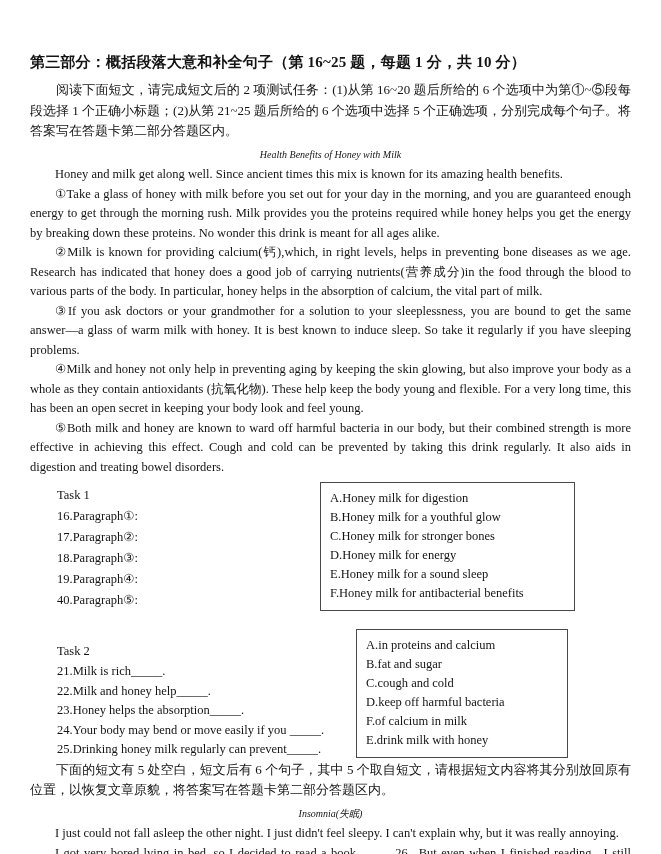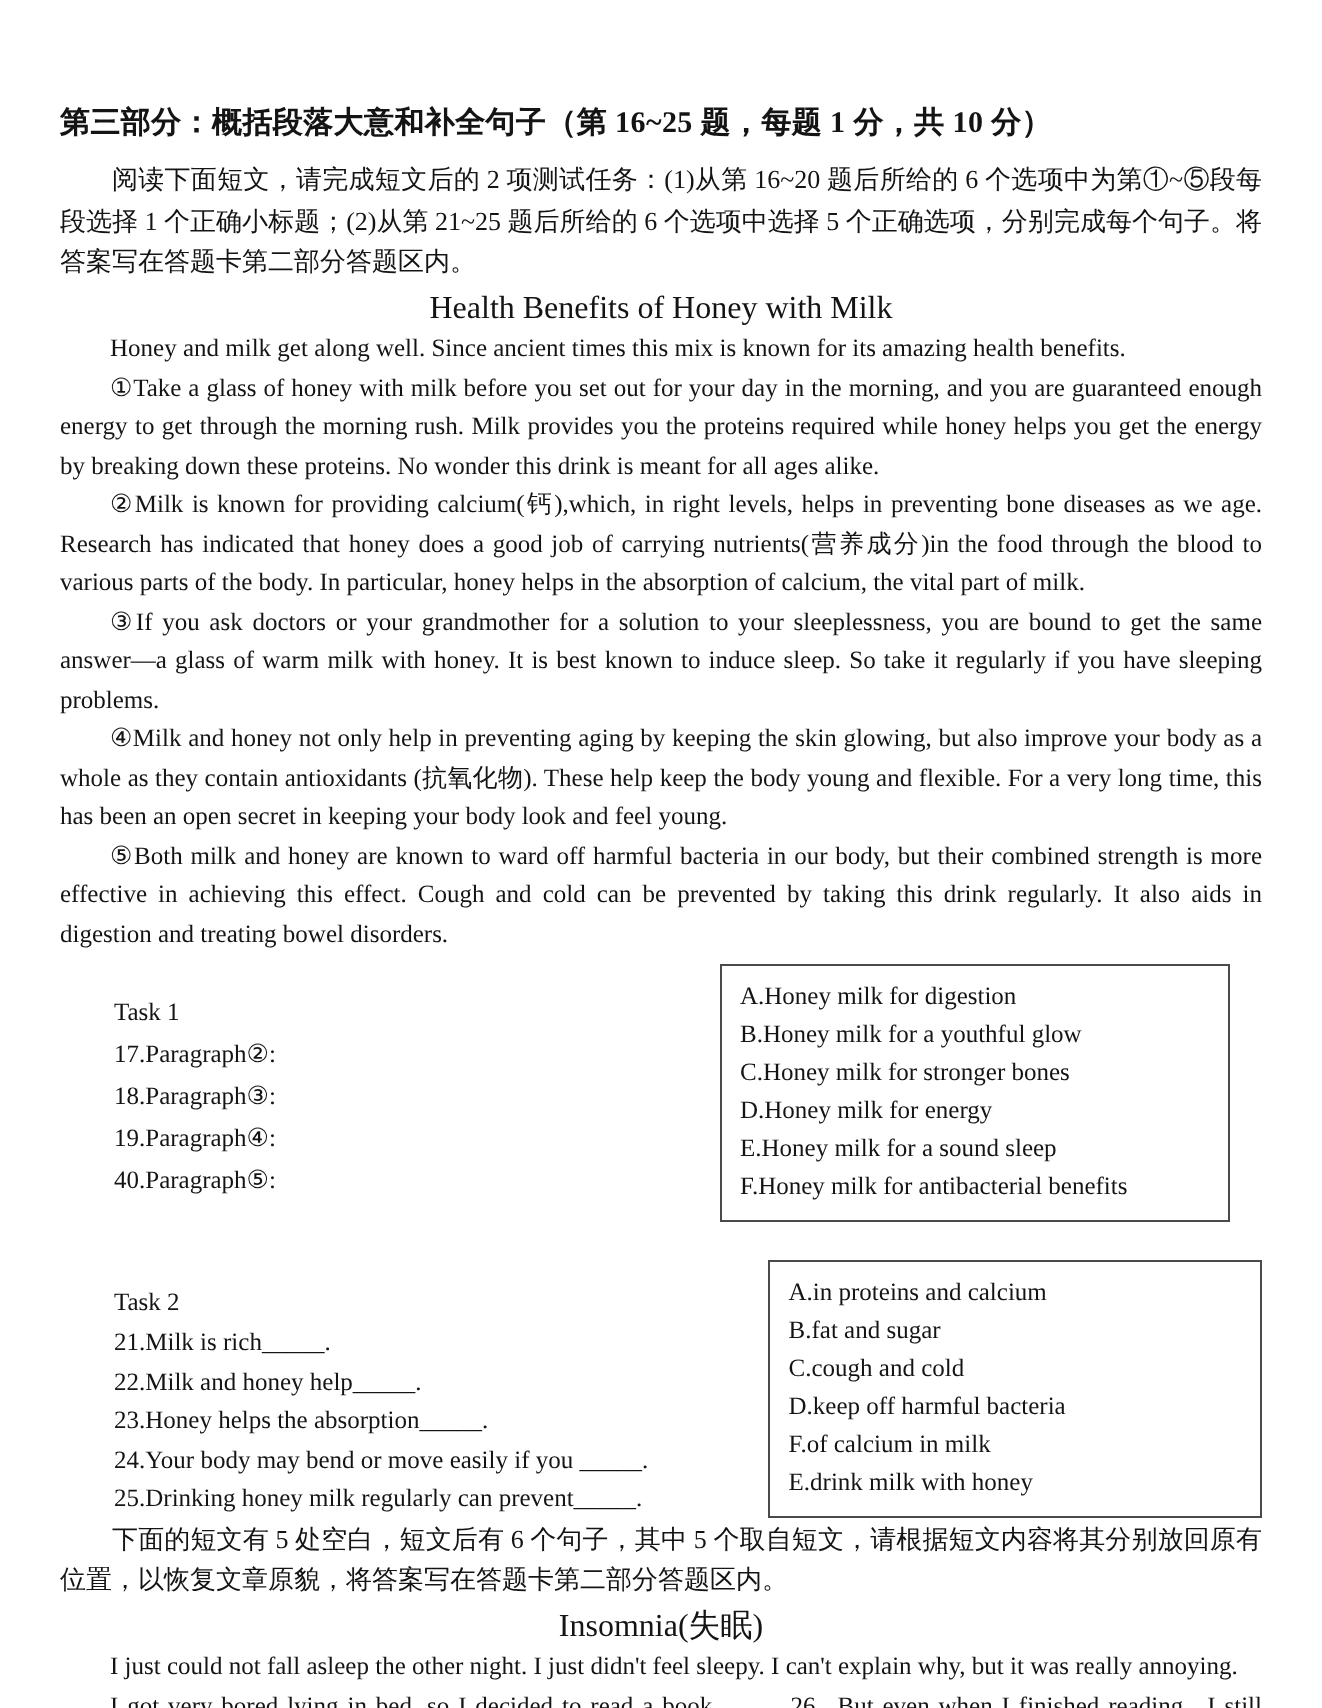--- a/index.html
+++ b/index.html
@@ -13,43 +13,44 @@
 
   .sec-heading {
     font-size: 15px; font-weight: bold; line-height: 21px;
     margin-bottom: 7px; letter-spacing: 0.2px; margin-top: 44px;
   }
   .cn-instr {
     font-size: 13px; line-height: 20.5px;
     text-align: justify; text-indent: 2em; margin-bottom: 3px;
   }
   .passage-title {
-    text-align: center; font-size: 16px; line-height: 19.5px;
+    text-align: center; font-size: 10px; line-height: 19.5px;
     margin: 2px 0 1px 0;
+    font-style: italic;
   }
   .para {
     font-size: 12.5px; line-height: 19.5px;
     text-align: justify; text-indent: 2em;
   }
 
-  .task-row { display: flex; align-items: center; margin-top: 5px; gap: 40px; }
+  .task-row { display: flex; align-items: flex-start; margin-top: 5px; }
   .task-row.second { margin-top: 18px; }
   .task-left { width: 290px; padding: 3px 0 0 27px; font-size: 12.5px; }
   .task-left.t2 { width: 326px; padding-top: 12px; }
   .task-label { line-height: 21px; }
   .task-item { line-height: 21px; white-space: nowrap; }
   .task-item.tight { line-height: 19.5px; }
 
   .opt-box {
     border: 1px solid #4a4a4a;
     padding: 6px 9px 7px 9px;
     font-size: 12.5px; line-height: 19px;
   }
   .opt-box.box1 { width: 255px; }
-  .opt-box.box2 { width: 256px; }
+  .opt-box.box2 { width: 212px; }
   .opt { white-space: nowrap; }
 
   .blank-num {
     display: inline-block;
     border-bottom: 1px solid #141414;
     padding: 0 11px;
     line-height: 14px;
   }
 </style>
 </head>
@@ -66,20 +67,21 @@
   <p class="para">Honey and milk get along well. Since ancient times this mix is known for its amazing health benefits.</p>
   <p class="para">①Take a glass of honey with milk before you set out for your day in the morning, and you are guaranteed enough energy to get through the morning rush. Milk provides you the proteins required while honey helps you get the energy by breaking down these proteins. No wonder this drink is meant for all ages alike.</p>
   <p class="para">②Milk is known for providing calcium(钙),which, in right levels, helps in preventing bone diseases as we age. Research has indicated that honey does a good job of carrying nutrients(营养成分)in the food through the blood to various parts of the body. In particular, honey helps in the absorption of calcium, the vital part of milk.</p>
   <p class="para">③If you ask doctors or your grandmother for a solution to your sleeplessness, you are bound to get the same answer—a glass of warm milk with honey. It is best known to induce sleep. So take it regularly if you have sleeping problems.</p>
   <p class="para">④Milk and honey not only help in preventing aging by keeping the skin glowing, but also improve your body as a whole as they contain antioxidants (抗氧化物). These help keep the body young and flexible. For a very long time, this has been an open secret in keeping your body look and feel young.</p>
   <p class="para">⑤Both milk and honey are known to ward off harmful bacteria in our body, but their combined strength is more effective in achieving this effect. Cough and cold can be prevented by taking this drink regularly. It also aids in digestion and treating bowel disorders.</p>
 
   <div class="task-row">
     <div class="task-left">
       <div class="task-label">Task 1</div>
+      <div class="task-item">16.Paragraph①:</div>
       <div class="task-item">17.Paragraph②:</div>
       <div class="task-item">18.Paragraph③:</div>
       <div class="task-item">19.Paragraph④:</div>
       <div class="task-item">40.Paragraph⑤:</div>
     </div>
     <div class="opt-box box1">
       <div class="opt">A.Honey milk for digestion</div>
       <div class="opt">B.Honey milk for a youthful glow</div>
       <div class="opt">C.Honey milk for stronger bones</div>
       <div class="opt">D.Honey milk for energy</div>

